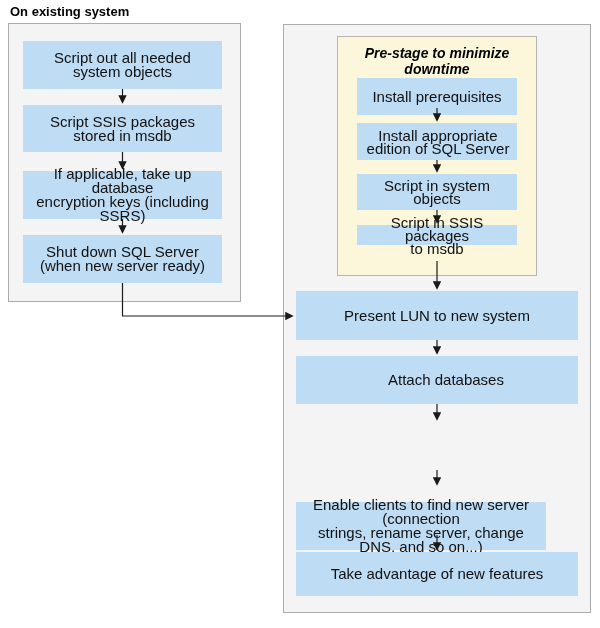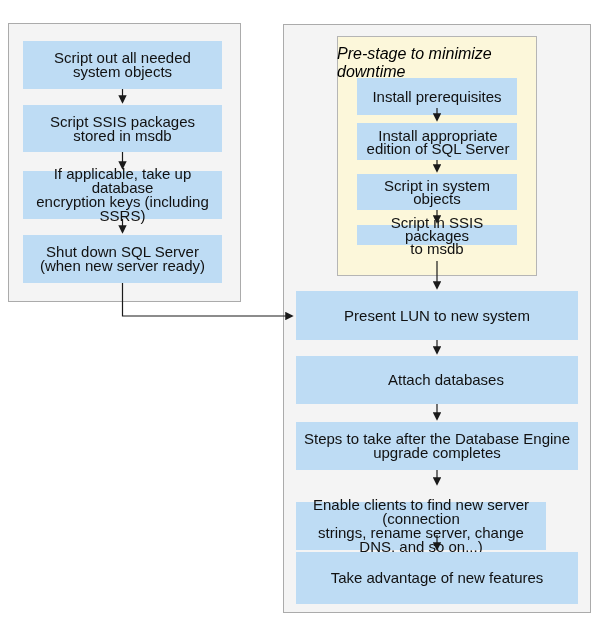--- a/index.html
+++ b/index.html
@@ -19,37 +19,38 @@
   }
   .container{
     position:absolute;background:var(--container-bg);
     border:1px solid var(--container-border);box-sizing:border-box;
   }
   .prestage{
     position:absolute;background:var(--prestage-bg);
     border:1px solid var(--prestage-border);box-sizing:border-box;
   }
   .prestage-title{
-    position:absolute;font-size:16px;font-weight:normal;font-style:italic;
-    color:#000;
+    position:absolute;font-size:14px;font-weight:bold;font-style:italic;
+    text-align:center;color:#000;
   }
   .box{
     position:absolute;background:var(--box-blue);box-sizing:border-box;
     display:flex;align-items:center;justify-content:center;
     text-align:center;font-size:15px;line-height:14px;
     white-space:pre-line;padding:2px 6px;
   }
   .box.sm{line-height:13px;}
   svg.arrows{position:absolute;left:0;top:0;pointer-events:none;}
 </style>
 </head>
 <body>
 
 <div class="canvas">
 
+  <div class="col-title" style="left:10px;top:5px;">On existing system</div>
   <div class="col-title" style="left:290px;top:5px;margin-top:21px;">On new system</div>
 
   <div class="container" style="left:8px;top:23px;width:233px;height:279px;"></div>
   <div class="container" style="left:283px;top:24px;width:308px;height:589px;"></div>
 
   <div class="box" style="left:23px;top:41px;width:199px;height:48px;">Script out all needed
 system objects</div>
   <div class="box" style="left:23px;top:105px;width:199px;height:47px;">Script SSIS packages
 stored in msdb</div>
   <div class="box" style="left:23px;top:171px;width:199px;height:48px;">If applicable, take up database
@@ -62,25 +63,23 @@
 
   <div class="box sm" style="left:357px;top:78px;width:160px;height:37px;">Install prerequisites</div>
   <div class="box sm" style="left:357px;top:123px;width:160px;height:37px;padding-left:8px;">Install appropriate
 edition of SQL Server</div>
   <div class="box sm" style="left:357px;top:174px;width:160px;height:36px;">Script in system objects</div>
   <div class="box sm" style="left:357px;top:225px;width:160px;height:20px;">Script in SSIS packages
 to msdb</div>
 
   <div class="box" style="left:296px;top:291px;width:282px;height:49px;">Present LUN to new system</div>
   <div class="box" style="left:296px;top:356px;width:282px;height:48px;padding-left:24px;">Attach databases</div>
-  <div class="box" style="left:296px;top:422px;width:282px;height:48px;">Steps to take after the Database Engine
-upgrade completes</div>
   <div class="box" style="left:296px;top:502px;width:250px;height:48px;">Enable clients to find new server (connection
 strings, rename server, change DNS, and so on...)</div>
-  <div class="box" style="left:296px;top:552px;width:282px;height:52px;">Take advantage of new features</div>
+  <div class="box" style="left:296px;top:552px;width:282px;height:44px;">Take advantage of new features</div>
 
   <svg class="arrows" width="600" height="628" viewBox="0 0 600 628">
     <defs>
       <marker id="ah" viewBox="0 0 10 10" refX="8" refY="5" markerWidth="7" markerHeight="7" orient="auto-start-reverse">
         <path d="M0,0 L10,5 L0,10 z" fill="#1a1a1a"></path>
       </marker>
     </defs>
     <g stroke="#1a1a1a" stroke-width="1.2" fill="none">
       <line x1="122.5" y1="89" x2="122.5" y2="102" marker-end="url(#ah)"></line>
       <line x1="122.5" y1="152" x2="122.5" y2="168" marker-end="url(#ah)"></line>

